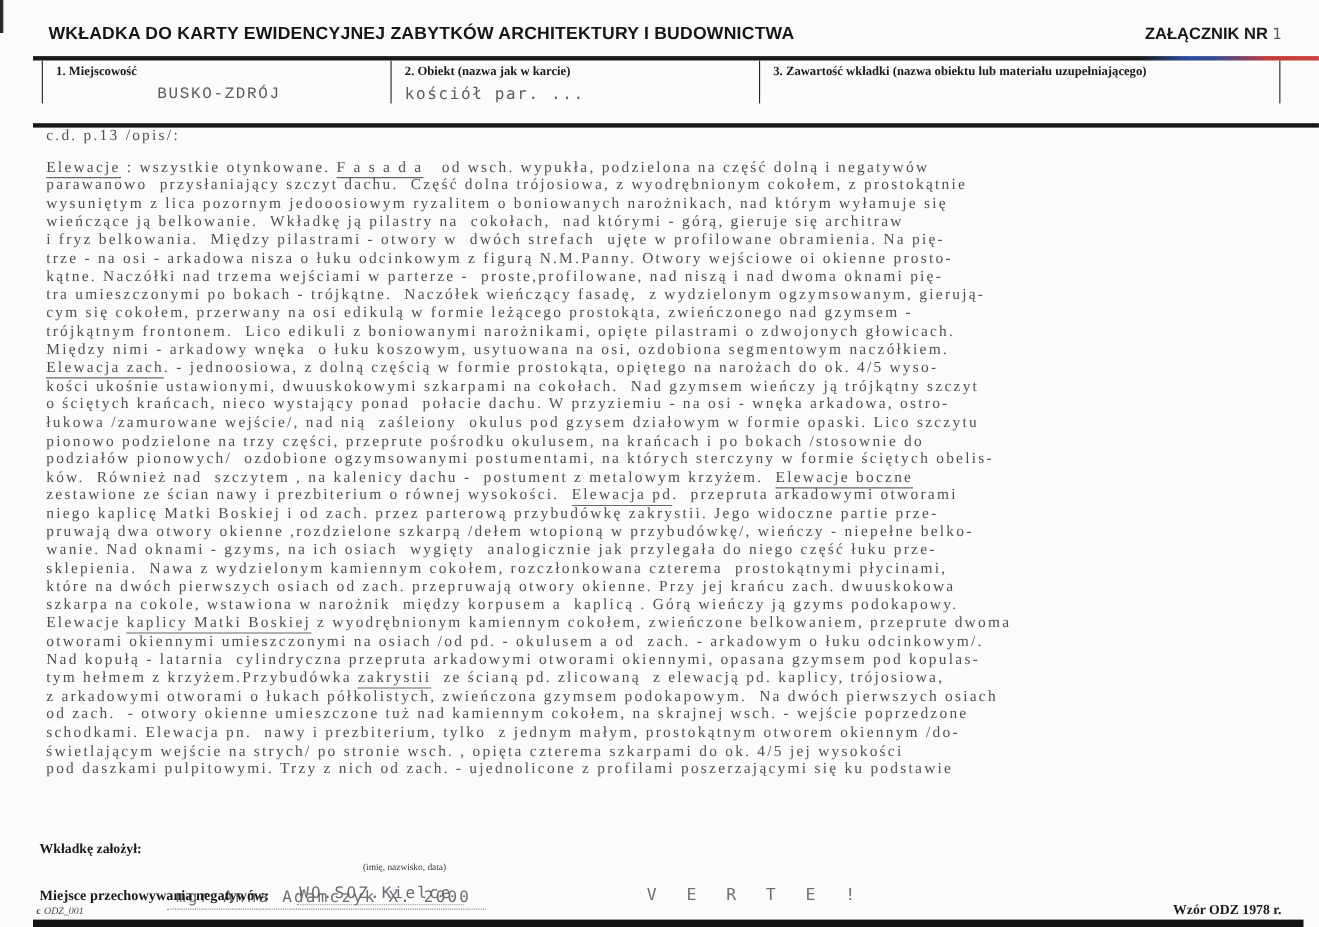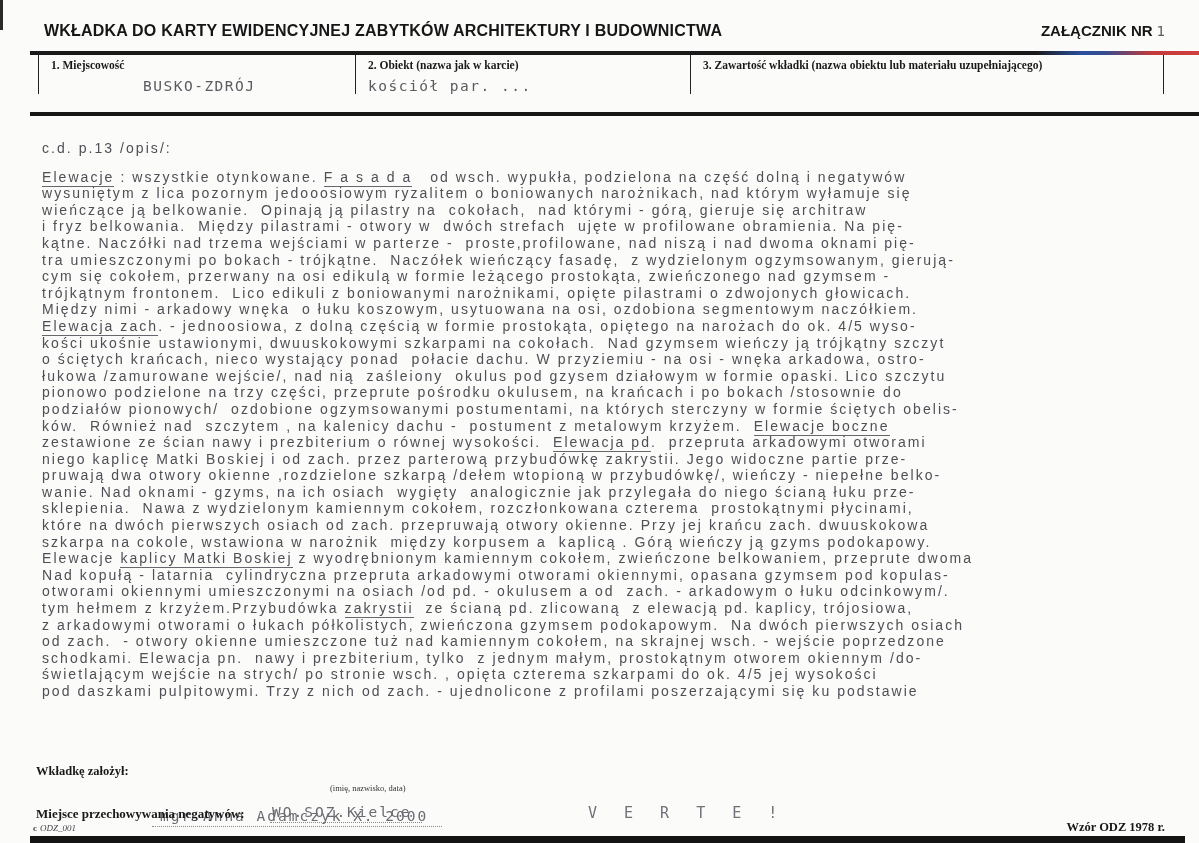--- a/index.html
+++ b/index.html
@@ -17,24 +17,24 @@
             background:linear-gradient(90deg,#1a1a1a 0%,#1a1a1a 86%,#2a4fa0 90%,#384b8f 92%,#c43a3a 96%,#d04040 100%);}
   .rule-bottom-table{left:30px;right:0;top:112px;height:4px;background:#161616;}
 
   
   .ftable{left:38px;top:55px;width:1126px;height:39px;display:flex;}
   .fcell{border-left:1px solid #222;height:100%;box-sizing:border-box;padding:4px 10px 0 12px;}
   .fcell:last-child{border-right:1px solid #222;}
   .flabel{font-size:11.5px;font-weight:bold;color:#191919;}
   .fvalue{font-family:"DejaVu Sans Mono",monospace;font-size:14.5px;color:#5a5a60;letter-spacing:1.5px;margin-top:7px;}
   .c1{width:317px;}.c2{width:335px;}.c3{flex:1;}
-  .c1 .fvalue{margin-left:92px;}
+  .c1 .fvalue{margin-left:92px;font-family:Liberation Mono, monospace;}
 
   
-  .body-block{left:42px;top:140px;width:1116px;font-family:Liberation Sans, sans-serif;
+  .body-block{left:42px;top:116px;width:1116px;font-family:Liberation Serif, serif;
               font-size:14px;letter-spacing:2.05px;color:#4f4f55;}
   .tline{white-space:pre;height:16.6px;line-height:16.6px;}
   .body-heading{white-space:pre;height:16.6px;line-height:16.6px;}
   .tpara{margin-top:12px;}
   .u{border-bottom:1.6px solid rgba(75,75,82,.85);padding-bottom:1px;}
 
   
   .founder-label{left:36px;top:764px;font-size:12.5px;font-weight:bold;color:#191919;}
   .founder-value{left:152px;top:760px;font-family:"DejaVu Sans Mono",monospace;font-size:14.5px;
                  letter-spacing:2px;color:#6a6a72;border-bottom:1.5px dotted #8a8a8a;padding:0 14px 2px 8px;margin-top:48px;}
@@ -76,45 +76,47 @@
     <div class="fcell c3">
       <div class="flabel">3. Zawartość wkładki (nazwa obiektu lub materiału uzupełniającego)</div>
     </div>
   </div>
   <div class="abs rule-bottom-table"></div>
 
   <div class="abs body-block">
     <div class="body-heading">c.d. p.13 /opis/:</div>
     <div class="tpara">
         <div class="tline"><span class="u">Elewacje</span><span> : wszystkie otynkowane. </span><span class="u">F a s a d a</span><span>   od wsch. wypukła, podzielona na część dolną i negatywów</span></div>
+        <div class="tline"><span>parawanowo  przysłaniający szczyt dachu.  Część dolna trójosiowa, z wyodrębnionym cokołem, z prostokątnie</span></div>
         <div class="tline"><span>wysuniętym z lica pozornym jedooosiowym ryzalitem o boniowanych narożnikach, nad którym wyłamuje się</span></div>
-        <div class="tline"><span>wieńczące ją belkowanie.  Opinają ją pilastry na  cokołach,  nad którymi - górą, gieruje się architraw</span></div>
+        <div class="tline"><span>wieńczące ją belkowanie.  Wkładkę ją pilastry na  cokołach,  nad którymi - górą, gieruje się architraw</span></div>
         <div class="tline"><span>i fryz belkowania.  Między pilastrami - otwory w  dwóch strefach  ujęte w profilowane obramienia. Na pię-</span></div>
+        <div class="tline"><span>trze - na osi - arkadowa nisza o łuku odcinkowym z figurą N.M.Panny. Otwory wejściowe oi okienne prosto-</span></div>
         <div class="tline"><span>kątne. Naczółki nad trzema wejściami w parterze -  proste,profilowane, nad niszą i nad dwoma oknami pię-</span></div>
         <div class="tline"><span>tra umieszczonymi po bokach - trójkątne.  Naczółek wieńczący fasadę,  z wydzielonym ogzymsowanym, gierują-</span></div>
         <div class="tline"><span>cym się cokołem, przerwany na osi edikulą w formie leżącego prostokąta, zwieńczonego nad gzymsem -</span></div>
         <div class="tline"><span>trójkątnym frontonem.  Lico edikuli z boniowanymi narożnikami, opięte pilastrami o zdwojonych głowicach.</span></div>
         <div class="tline"><span>Między nimi - arkadowy wnęka  o łuku koszowym, usytuowana na osi, ozdobiona segmentowym naczółkiem.</span></div>
         <div class="tline"><span class="u">Elewacja zach</span><span>. - jednoosiowa, z dolną częścią w formie prostokąta, opiętego na narożach do ok. 4/5 wyso-</span></div>
         <div class="tline"><span>kości ukośnie ustawionymi, dwuuskokowymi szkarpami na cokołach.  Nad gzymsem wieńczy ją trójkątny szczyt</span></div>
         <div class="tline"><span>o ściętych krańcach, nieco wystający ponad  połacie dachu. W przyziemiu - na osi - wnęka arkadowa, ostro-</span></div>
         <div class="tline"><span>łukowa /zamurowane wejście/, nad nią  zaśleiony  okulus pod gzysem działowym w formie opaski. Lico szczytu</span></div>
         <div class="tline"><span>pionowo podzielone na trzy części, przeprute pośrodku okulusem, na krańcach i po bokach /stosownie do</span></div>
         <div class="tline"><span>podziałów pionowych/  ozdobione ogzymsowanymi postumentami, na których sterczyny w formie ściętych obelis-</span></div>
         <div class="tline"><span>ków.  Również nad  szczytem , na kalenicy dachu -  postument z metalowym krzyżem.  </span><span class="u">Elewacje boczne</span></div>
         <div class="tline"><span>zestawione ze ścian nawy i prezbiterium o równej wysokości.  </span><span class="u">Elewacja pd</span><span>.  przepruta arkadowymi otworami</span></div>
         <div class="tline"><span>niego kaplicę Matki Boskiej i od zach. przez parterową przybudówkę zakrystii. Jego widoczne partie prze-</span></div>
         <div class="tline"><span>pruwają dwa otwory okienne ,rozdzielone szkarpą /dełem wtopioną w przybudówkę/, wieńczy - niepełne belko-</span></div>
-        <div class="tline"><span>wanie. Nad oknami - gzyms, na ich osiach  wygięty  analogicznie jak przylegała do niego ścianą łuku prze-</span></div>
+        <div class="tline"><span>wanie. Nad oknami - gzyms, na ich osiach  wygięty  analogicznie jak przylegała do niego część łuku prze-</span></div>
         <div class="tline"><span>sklepienia.  Nawa z wydzielonym kamiennym cokołem, rozczłonkowana czterema  prostokątnymi płycinami,</span></div>
         <div class="tline"><span>które na dwóch pierwszych osiach od zach. przepruwają otwory okienne. Przy jej krańcu zach. dwuuskokowa</span></div>
         <div class="tline"><span>szkarpa na cokole, wstawiona w narożnik  między korpusem a  kaplicą . Górą wieńczy ją gzyms podokapowy.</span></div>
         <div class="tline"><span>Elewacje </span><span class="u">kaplicy Matki Boskiej</span><span> z wyodrębnionym kamiennym cokołem, zwieńczone belkowaniem, przeprute dwoma</span></div>
+        <div class="tline"><span>otworami okiennymi umieszczonymi na osiach /od pd. - okulusem a od  zach. - arkadowym o łuku odcinkowym/.</span></div>
         <div class="tline"><span>Nad kopułą - latarnia  cylindryczna przepruta arkadowymi otworami okiennymi, opasana gzymsem pod kopulas-</span></div>
-        <div class="tline"><span>otworami okiennymi umieszczonymi na osiach /od pd. - okulusem a od  zach. - arkadowym o łuku odcinkowym/.</span></div>
         <div class="tline"><span>tym hełmem z krzyżem.Przybudówka </span><span class="u">zakrystii</span><span>  ze ścianą pd. zlicowaną  z elewacją pd. kaplicy, trójosiowa,</span></div>
         <div class="tline"><span>z arkadowymi otworami o łukach półkolistych, zwieńczona gzymsem podokapowym.  Na dwóch pierwszych osiach</span></div>
         <div class="tline"><span>od zach.  - otwory okienne umieszczone tuż nad kamiennym cokołem, na skrajnej wsch. - wejście poprzedzone</span></div>
         <div class="tline"><span>schodkami. Elewacja pn.  nawy i prezbiterium, tylko  z jednym małym, prostokątnym otworem okiennym /do-</span></div>
         <div class="tline"><span>świetlającym wejście na strych/ po stronie wsch. , opięta czterema szkarpami do ok. 4/5 jej wysokości</span></div>
         <div class="tline"><span>pod daszkami pulpitowymi. Trzy z nich od zach. - ujednolicone z profilami poszerzającymi się ku podstawie</span></div>
       </div>
   </div>
 
   <div class="abs founder-label">Wkładkę założył:</div>

